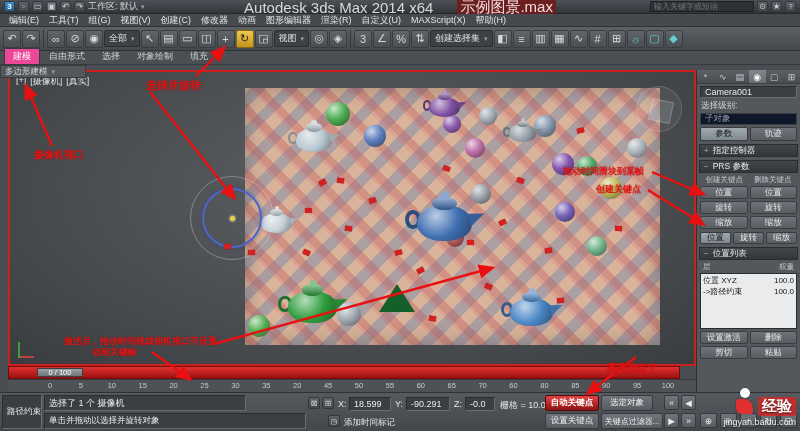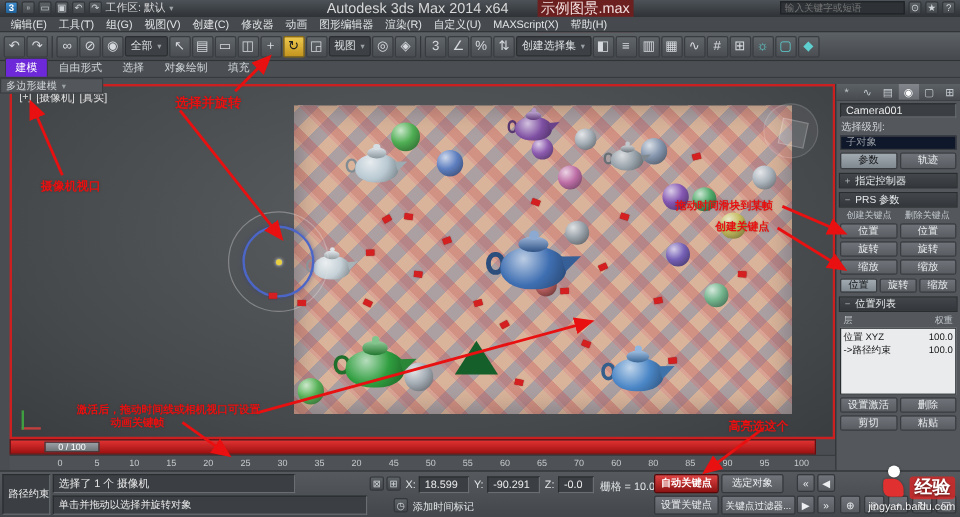--- a/index.html
+++ b/index.html
@@ -3,42 +3,42 @@
 <meta charset="utf-8">
 <style>
   *{margin:0;padding:0;box-sizing:border-box}
   html,body{width:800px;height:431px;overflow:hidden}
   body{position:relative;background:#4a4e52;font-family:"Liberation Sans",sans-serif;color:#ddd}
 
   
   .titlebar{position:absolute;left:0;top:0;width:800px;height:14px;background:linear-gradient(#4d5258,#313539);display:flex;align-items:center;gap:3px;padding:0 4px;font-size:9px;color:#d8d8d8;border-bottom:1px solid #26292c}
   .tb-mini{width:11px;height:11px;display:flex;align-items:center;justify-content:center;font-size:8px;color:#cfd4d8;background:linear-gradient(#5e6368,#43474b);border:1px solid #33373b;border-radius:2px}
   .tb-mini.app{background:linear-gradient(#3f8fd0,#1f5f96);color:#fff;font-weight:bold}
-  .tb-title{position:absolute;left:0;right:0;top:0;height:14px;display:flex;align-items:center;justify-content:center;gap:24px;pointer-events:none;font-size:12px}
+  .tb-title{position:absolute;left:0;right:0;top:0;height:14px;display:flex;align-items:center;justify-content:center;gap:24px;pointer-events:none;font-size:15px}
   .doc-chip{background:#6b1f1f;color:#f2dede;padding:16px 3px;border-radius:1px}
   .tb-right{margin-left:auto;display:flex;align-items:center;gap:3px}
   .tb-search{width:104px;height:11px;background:#2e3236;border:1px solid #1f2225;color:#aeb4ba;font-size:8px;padding:0 3px;font-family:"Liberation Sans",sans-serif}
 
   
   .menubar{position:absolute;left:0;top:14px;width:800px;height:13px;background:#464a4e;border-bottom:1px solid #2e3134;display:flex;align-items:center;padding:0 4px;font-size:9px;color:#e2e4e6}
   .menu-item{padding:0 5px;height:13px;display:flex;align-items:center;white-space:nowrap}
 
   
   .toolbar{position:absolute;left:0;top:27px;width:800px;height:24px;background:linear-gradient(#5c6166,#45494d);display:flex;align-items:center;gap:1px;padding:0 3px;border-bottom:1px solid #303336}
   .icon-cell{width:18px;height:18px;flex:none;display:flex;align-items:center;justify-content:center;font-size:11px;color:#d6dade;background:linear-gradient(#60656a,#4a4e52);border:1px solid #393d41;border-radius:2px}
   .icon-cell.hl{background:linear-gradient(#eec84e,#c3951e);border-color:#8a6a10;color:#202020}
   .icon-cell.accent{color:#5fd0d0}
   .tb-sep{width:1px;height:18px;background:#33373b;margin:0 2px;flex:none}
   .tb-dd{height:17px;flex:none;display:flex;align-items:center;gap:4px;background:#3d4145;border:1px solid #2b2e31;color:#dde0e3;font-size:9px;padding:0 4px;border-radius:2px;white-space:nowrap}
   .dd-arrow{font-size:7px;color:#9aa0a6}
 
   
   .ribbon{position:absolute;left:0;top:51px;width:800px;height:14px;background:#4b4f53;border-bottom:1px solid #373a3e;display:flex;align-items:flex-end;padding:0 4px;gap:1px;font-size:9px;color:#cfd4d8}
   .ribbon-tab{padding:1px 8px;border-radius:2px 2px 0 0}
-  .ribbon-tab.active{background:#6d28d9;color:#fff;border:1px solid #373a3e;border-bottom:none}
+  .ribbon-tab.active{background:#ec4899;color:#fff;border:1px solid #373a3e;border-bottom:none}
   .poly-chip{position:absolute;left:0;top:65px;width:86px;height:13px;background:#53575c;border:1px solid #3a3d40;color:#cfd4d8;font-size:8.5px;display:flex;align-items:center;gap:4px;padding:0 4px;z-index:5}
 
   
   .viewport{position:absolute;left:8px;top:70px;width:688px;height:296px;border:2px solid #cc2020;background:radial-gradient(ellipse at 50% 40%,#5c5f62 0%,#46494c 70%,#3a3d40 100%)}
   .vp-label{position:absolute;left:6px;top:3px;font-size:9px;color:#e0e0e0;display:flex;gap:4px;z-index:4}
   .viewcube{position:absolute;right:12px;top:14px;width:46px;height:46px;border-radius:50%;background:rgba(255,255,255,.06);border:1px solid rgba(255,255,255,.14);z-index:3}
   .viewcube::after{content:"";position:absolute;left:13px;top:13px;width:20px;height:20px;background:rgba(255,255,255,.12);border:1px solid rgba(255,255,255,.2);transform:rotate(12deg)}
   .world-axis{position:absolute;left:8px;bottom:6px;width:18px;height:18px;z-index:3}
   .world-axis .ax{position:absolute;left:0;bottom:0;width:16px;height:2px;background:#c04040}
   .world-axis .ay{position:absolute;left:0;bottom:0;width:2px;height:16px;background:#3f9e3f}
@@ -465,13 +465,13 @@
   </div>
   <div class="wm-site">jingyan.baidu.com</div>
 </div>
 
 <div class="ann-text" style="left: 146px; top: 78px; font-size: 11px; color: rgb(232, 16, 16);">选择并旋转</div>
 <div class="ann-text" style="left: 34px; top: 148px; font-size: 10px; color: rgb(232, 16, 16);">摄像机视口</div>
 <div class="ann-text" style="left: 563px; top: 165px; font-size: 9px; color: rgb(232, 16, 16);">拖动时间滑块到某帧</div>
 <div class="ann-text" style="left: 596px; top: 183px; font-size: 9px; color: rgb(232, 16, 16);">创建关键点</div>
 <div class="ann-text" style="left: 64px; top: 335px; font-size: 9px; color: rgb(232, 16, 16);">激活后，拖动时间线或相机视口可设置</div>
 <div class="ann-text" style="left: 92px; top: 346px; font-size: 9px; color: rgb(232, 16, 16);">动画关键帧</div>
-<div class="ann-text" style="left: 607px; top: 348px; font-size: 10px; color: rgb(232, 16, 16); text-align: right;">高亮选这个</div>
+<div class="ann-text" style="left: 607px; top: 361px; font-size: 10px; color: rgb(232, 16, 16); text-align: right;">高亮选这个</div>
 
 </body></html>

